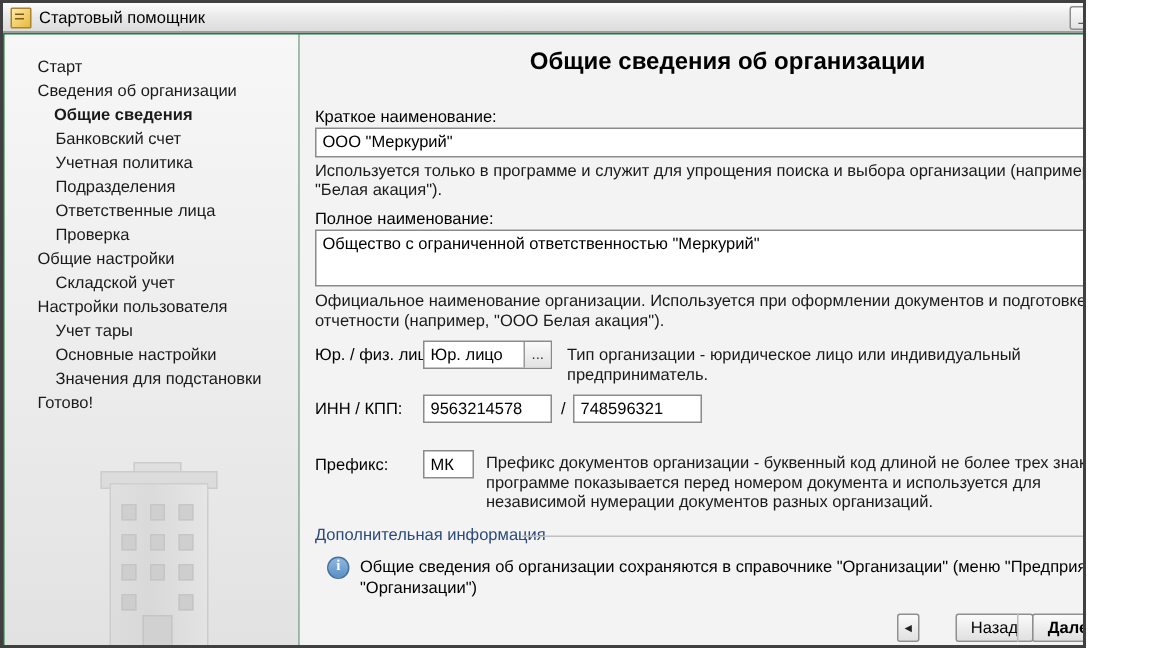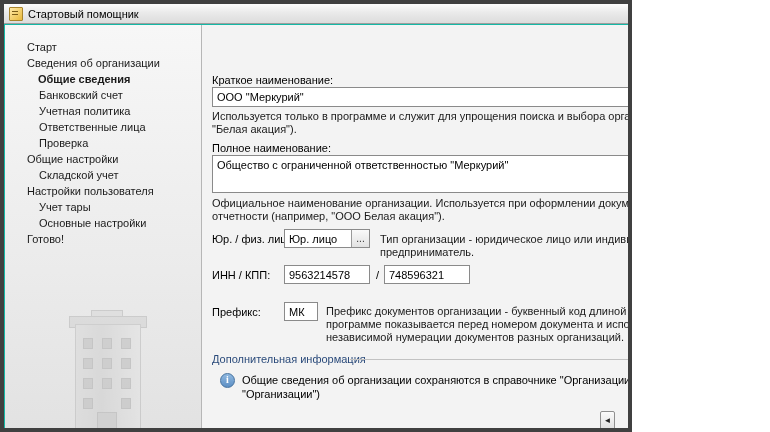--- a/index.html
+++ b/index.html
@@ -7,25 +7,25 @@
     padding: 0;
     background: #ffffff;
   }
   body {
     font-family: "Liberation Sans", sans-serif;
     font-size: 11px;
     color: #000000;
   }
   #app {
     position: relative;
-    width: 632px;
+    width: 724px;
     height: 432px;
     box-sizing: border-box;
-    border: 4px solid #404040;
-    background: #14b8a6;
+    border: 2px solid #404040;
+    background: #15803d;
     overflow: hidden;
   }
   
   .titlebar {
     position: absolute;
     left: 0; top: 0;
     width: 770px;
     height: 20px;
     box-sizing: border-box;
     background: linear-gradient(to bottom, #fdfdfd 0%, #eaeaea 45%, #dcdcdc 100%);
@@ -316,27 +316,29 @@
     </div>
   </div>
 
   <div class="leftpanel">
     <div class="nav">
       <div class="nav-item level0">Старт</div>
       <div class="nav-item level0">Сведения об организации</div>
       <div class="nav-item level1 current">Общие сведения</div>
       <div class="nav-item level1">Банковский счет</div>
       <div class="nav-item level1">Учетная политика</div>
+      <div class="nav-item level1">Подразделения</div>
       <div class="nav-item level1">Ответственные лица</div>
       <div class="nav-item level1">Проверка</div>
       <div class="nav-item level0">Общие настройки</div>
       <div class="nav-item level1">Складской учет</div>
       <div class="nav-item level0">Настройки пользователя</div>
       <div class="nav-item level1">Учет тары</div>
       <div class="nav-item level1">Основные настройки</div>
+      <div class="nav-item level1">Значения для подстановки</div>
       <div class="nav-item level0">Готово!</div>
     </div>
 
     <div class="building">
       <div class="bld-top"></div>
       <div class="bld-roof"></div>
       <div class="bld-body"></div>
       <div class="bld-win" style="left:22px; top:28px;"></div>
       <div class="bld-win" style="left:41px; top:28px;"></div>
       <div class="bld-win" style="left:60px; top:28px;"></div>
@@ -347,20 +349,21 @@
       <div class="bld-win" style="left:41px; top:68px;"></div>
       <div class="bld-win" style="left:60px; top:68px;"></div>
       <div class="bld-win" style="left:22px; top:88px;"></div>
       <div class="bld-win" style="left:60px; top:88px;"></div>
       <div class="bld-door"></div>
     </div>
   </div>
 
   <div class="main">
 
+    <div class="page-title">Общие сведения об организации</div>
 
     <div class="field-label" style="left:10px; top:49px;">Краткое наименование:</div>
     <div class="textbox" style="left:10px; top:62px; width:548px; height:20px;">ООО "Меркурий"</div>
     <div class="hint" style="left:10px; top:85px; width:556px;">Используется только в программе и служит для упрощения поиска и выбора организации (например, "Белая акация").</div>
 
     <div class="field-label" style="left:10px; top:117px;">Полное наименование:</div>
     <div class="textbox" style="left:10px; top:130px; width:548px; height:38px; white-space:normal;">Общество с ограниченной ответственностью "Меркурий"</div>
     <div class="hint" style="left:10px; top:172px; width:556px;">Официальное наименование организации. Используется при оформлении документов и подготовке отчетности (например, "ООО Белая акация").</div>
 
     <div class="field-label" style="left:10px; top:208px;">Юр. / физ. лицо:</div>

